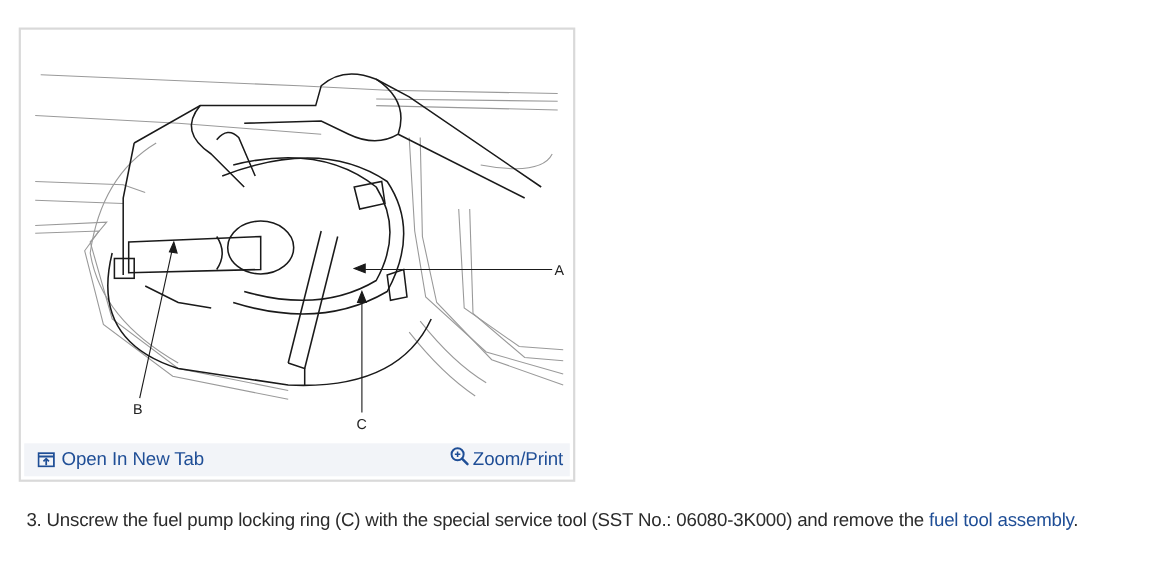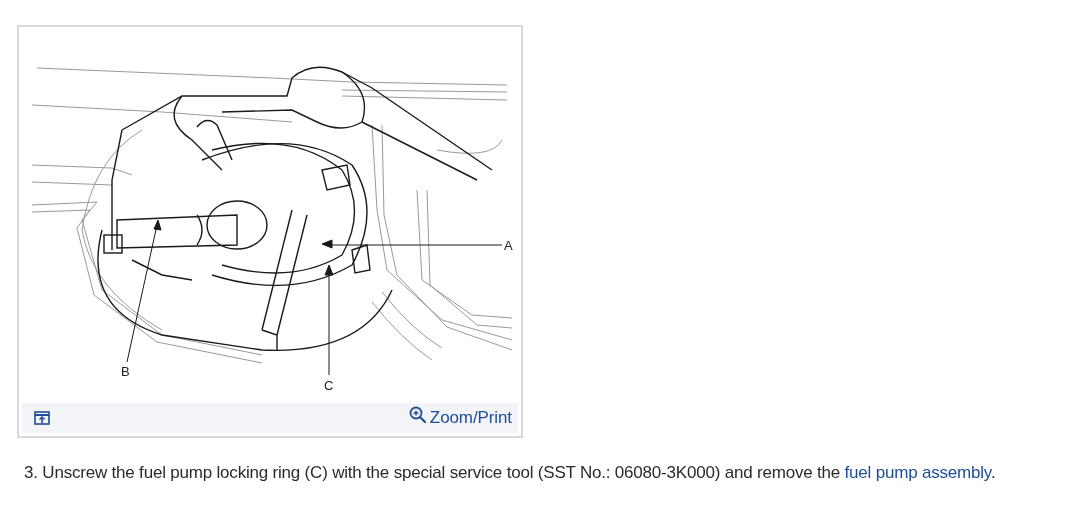--- a/index.html
+++ b/index.html
@@ -90,31 +90,32 @@
   <div class="figure-footer">
     <a class="footer-link">
       <span>
         <svg width="16" height="14" viewBox="0 0 16 14">
           <rect x="1" y="1" width="14" height="12" fill="none" stroke="#1f4e96" stroke-width="1.6"></rect>
           <line x1="1" y1="4" x2="15" y2="4" stroke="#1f4e96" stroke-width="2"></line>
           <line x1="8" y1="12" x2="8" y2="6.5" stroke="#1f4e96" stroke-width="1.6"></line>
           <path d="M5.5 8.5 L8 6 L10.5 8.5" fill="none" stroke="#1f4e96" stroke-width="1.5"></path>
         </svg>
       </span>
+      <span>Open In New Tab</span>
     </a>
     <a class="footer-link" style="gap:3px;">
       <span style="margin-top:-6px;">
         <svg width="18" height="18" viewBox="0 0 18 18">
           <circle cx="7" cy="7" r="5.5" fill="none" stroke="#1f4e96" stroke-width="1.8"></circle>
           <line x1="11" y1="11" x2="16" y2="16" stroke="#1f4e96" stroke-width="2.2" stroke-linecap="round"></line>
           <line x1="4.5" y1="7" x2="9.5" y2="7" stroke="#1f4e96" stroke-width="1.4"></line>
           <line x1="7" y1="4.5" x2="7" y2="9.5" stroke="#1f4e96" stroke-width="1.4"></line>
         </svg>
       </span>
       <span>Zoom/Print</span>
     </a>
   </div>
 </div>
 
 <div class="step-text">
   <span>3.</span>
-  <span>Unscrew the fuel pump locking ring (C) with the special service tool (SST No.: 06080-3K000) and remove the </span><a>fuel pump assembly</a><span>.</span>
+  <span>Unscrew the fuel pump locking ring (C) with the special service tool (SST No.: 06080-3K000) and remove the </span><a>fuel tool assembly</a><span>.</span>
 </div>
 
 </body></html>

